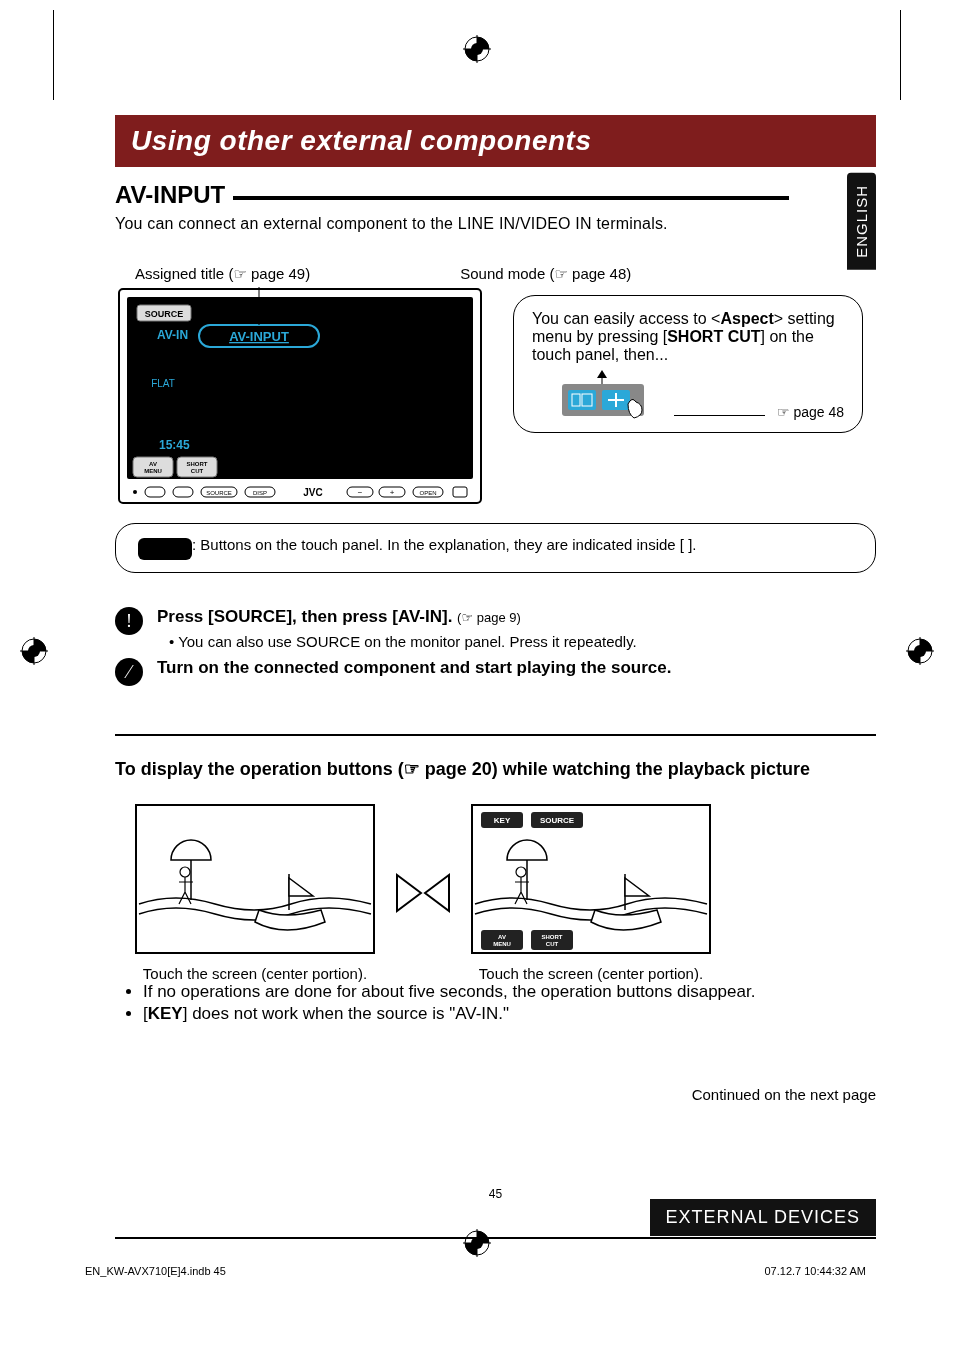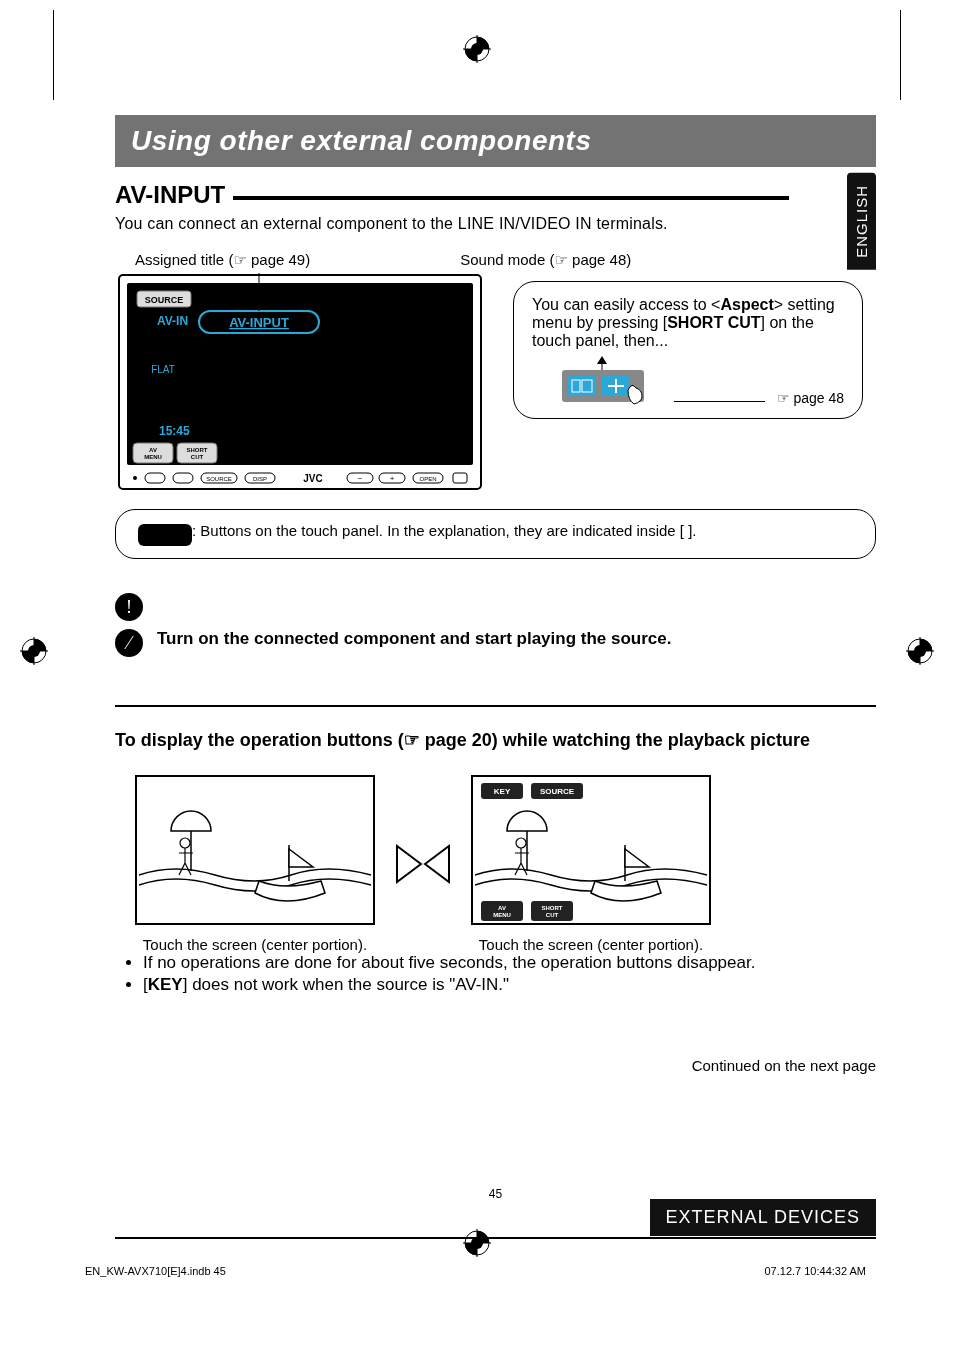--- a/index.html
+++ b/index.html
@@ -26,21 +26,21 @@
 
   .page {
     position: absolute;
     top: 115px;
     left: 115px;
     right: 78px;
     bottom: 115px;
   }
 
   .title-bar {
-    background: #737373;
+    background: #7f1d1d;
     color: #fff;
     padding: 10px 16px;
     font-family: "Arial Narrow", Arial, sans-serif;
     font-weight: bold;
     font-style: italic;
     font-size: 28px;
     letter-spacing: 0.5px;
   }
 
   .lang-tab {
@@ -78,21 +78,21 @@
   .body-text {
     font-family: "Arial Narrow", Arial, sans-serif;
     font-size: 16px;
     margin-top: 6px;
     letter-spacing: 0.2px;
   }
 
   .callout-row {
     display: flex;
     gap: 150px;
-    margin-top: 18px;
+    margin-top: 32px;
     margin-left: 20px;
     font-family: "Arial Narrow", Arial, sans-serif;
     font-size: 15px;
   }
 
   .device-row {
     display: flex;
     gap: 28px;
     align-items: flex-start;
     margin-top: 4px;
@@ -381,20 +381,25 @@
 
   <div class="legend-box">
     <div class="legend-chip"></div>
     <div>
       <div>:  Buttons on the touch panel. In the explanation, they are indicated inside [       ].</div>
     </div>
   </div>
 
   <div class="step-row">
     <div class="step-num">!</div>
+    <div class="step-text">
+      <span class="step-bold">Press [SOURCE], then press [AV-IN].</span>
+      <span class="step-ref">(☞ page 9)</span>
+      <div class="step-sub">•  You can also use SOURCE on the monitor panel. Press it repeatedly.</div>
+    </div>
   </div>
   <div class="step-row">
     <div class="step-num">⁄</div>
     <div class="step-text">
       <span class="step-bold">Turn on the connected component and start playing the source.</span>
     </div>
   </div>
 
   <div class="hr"></div>
 

